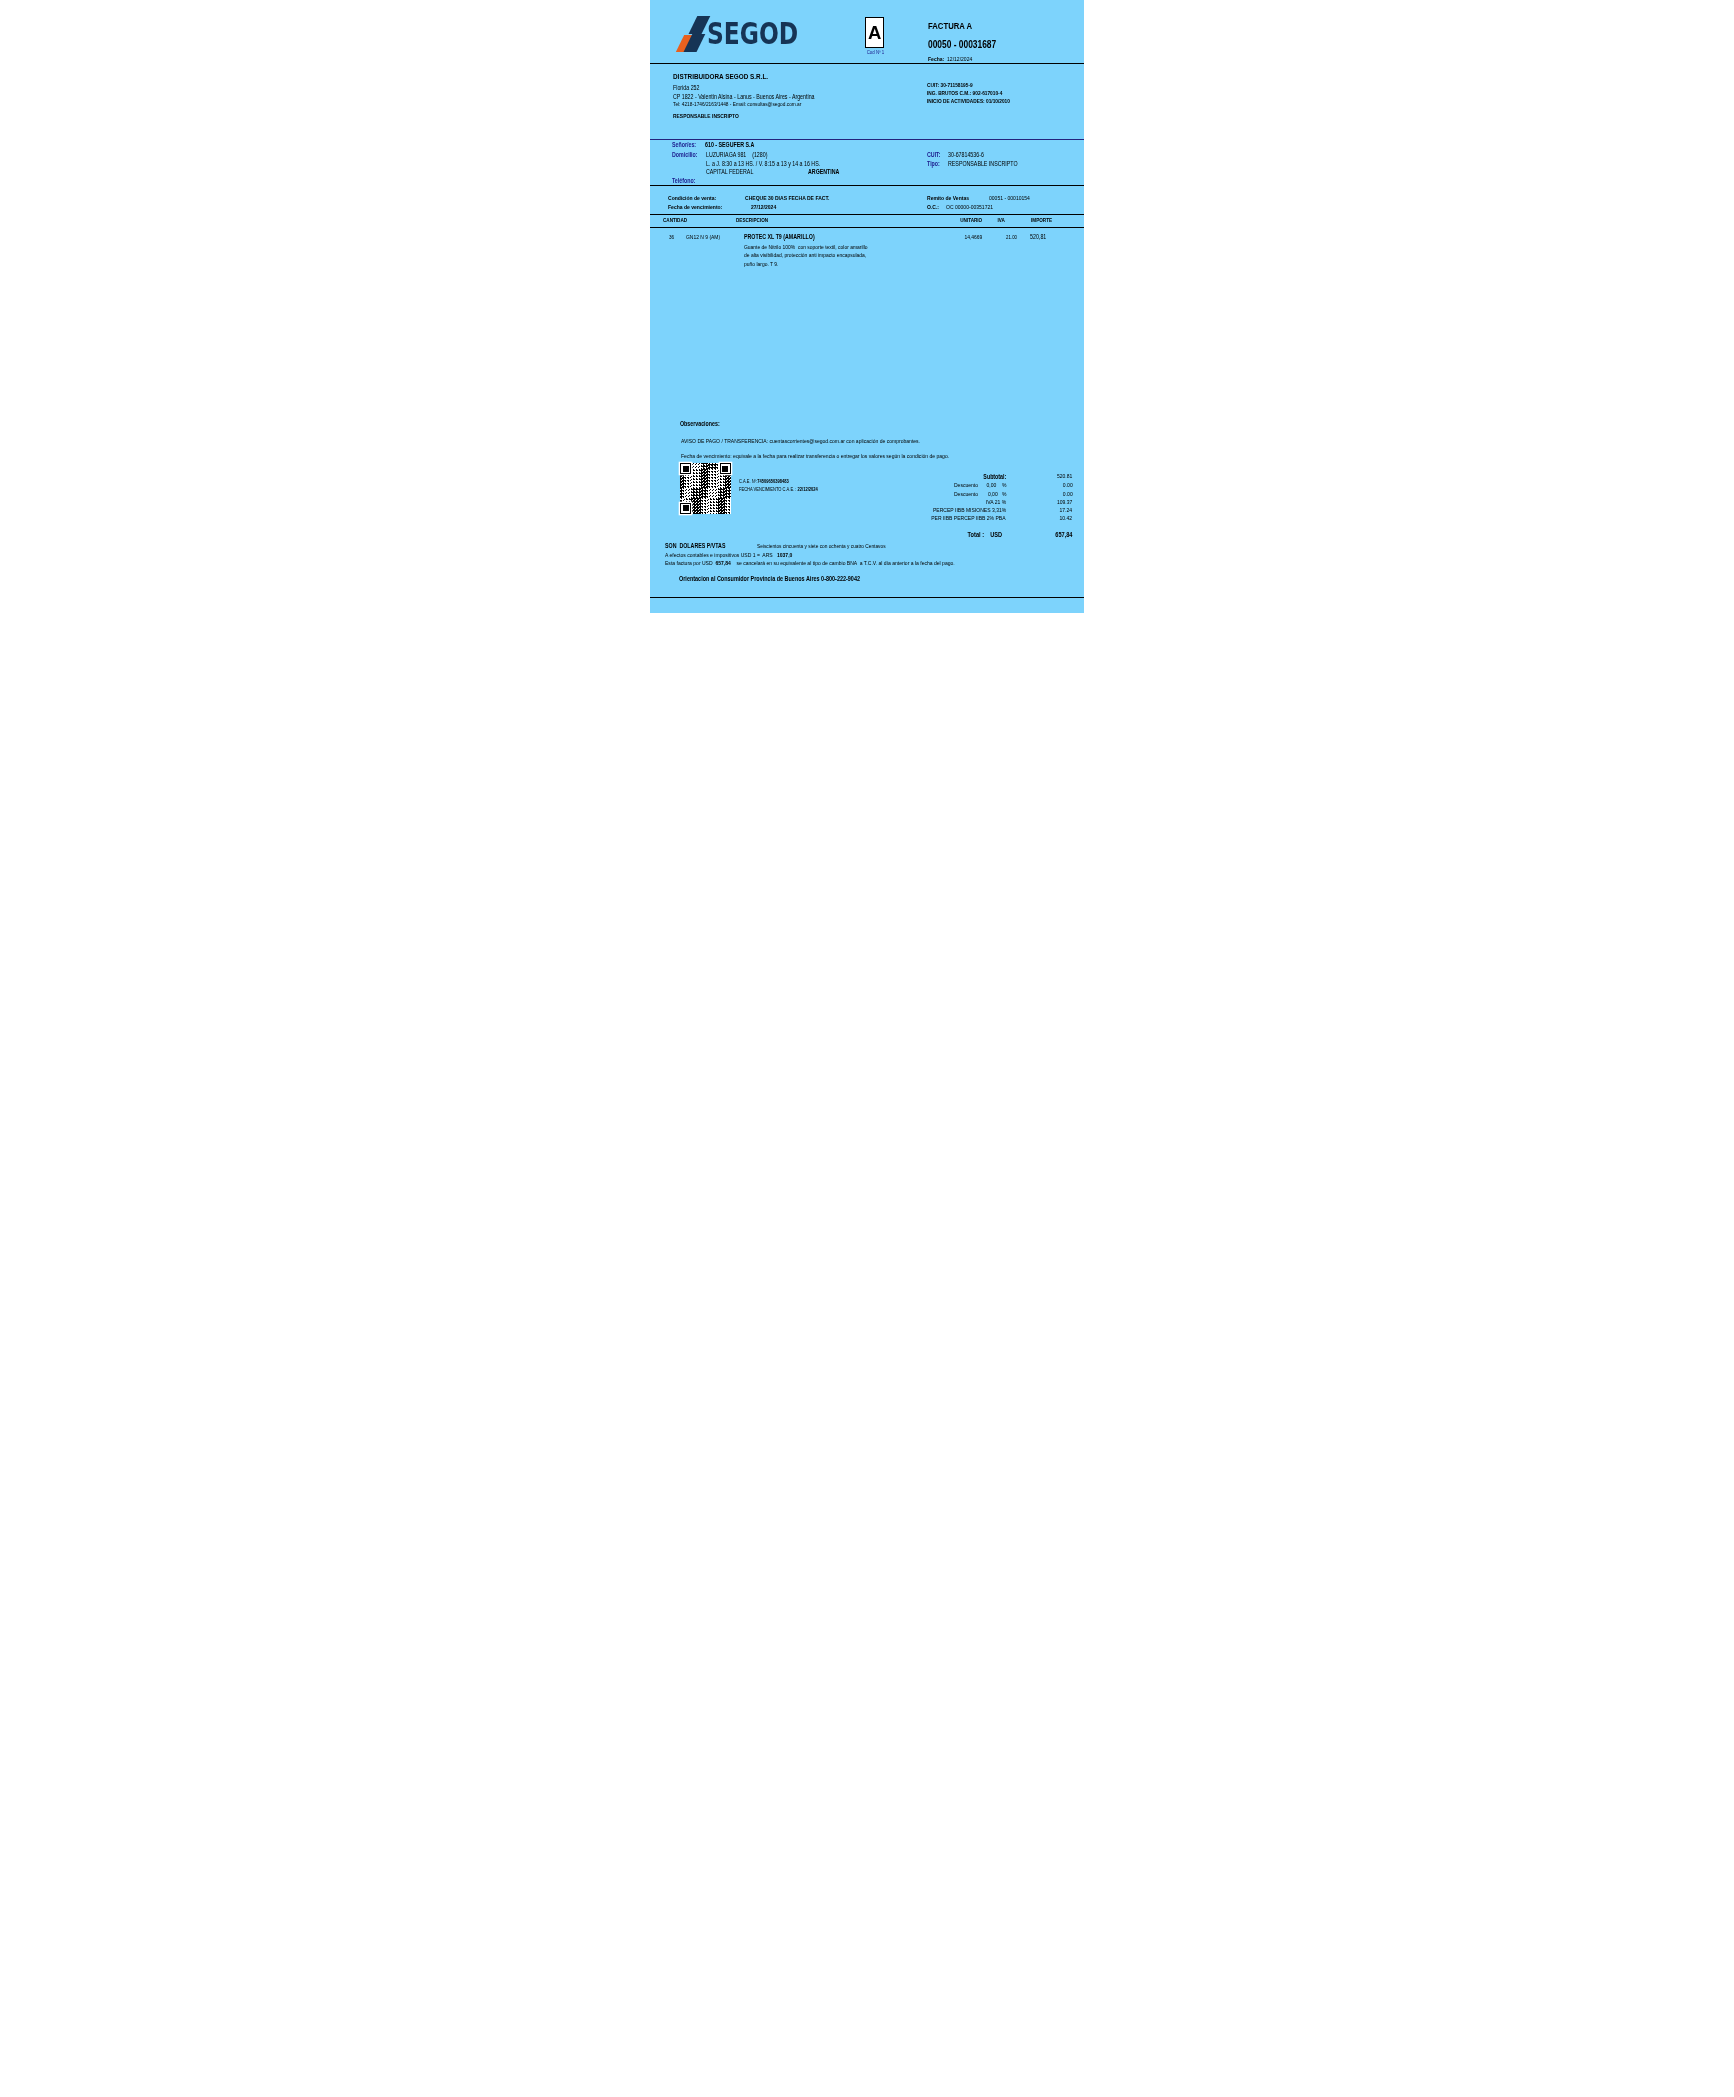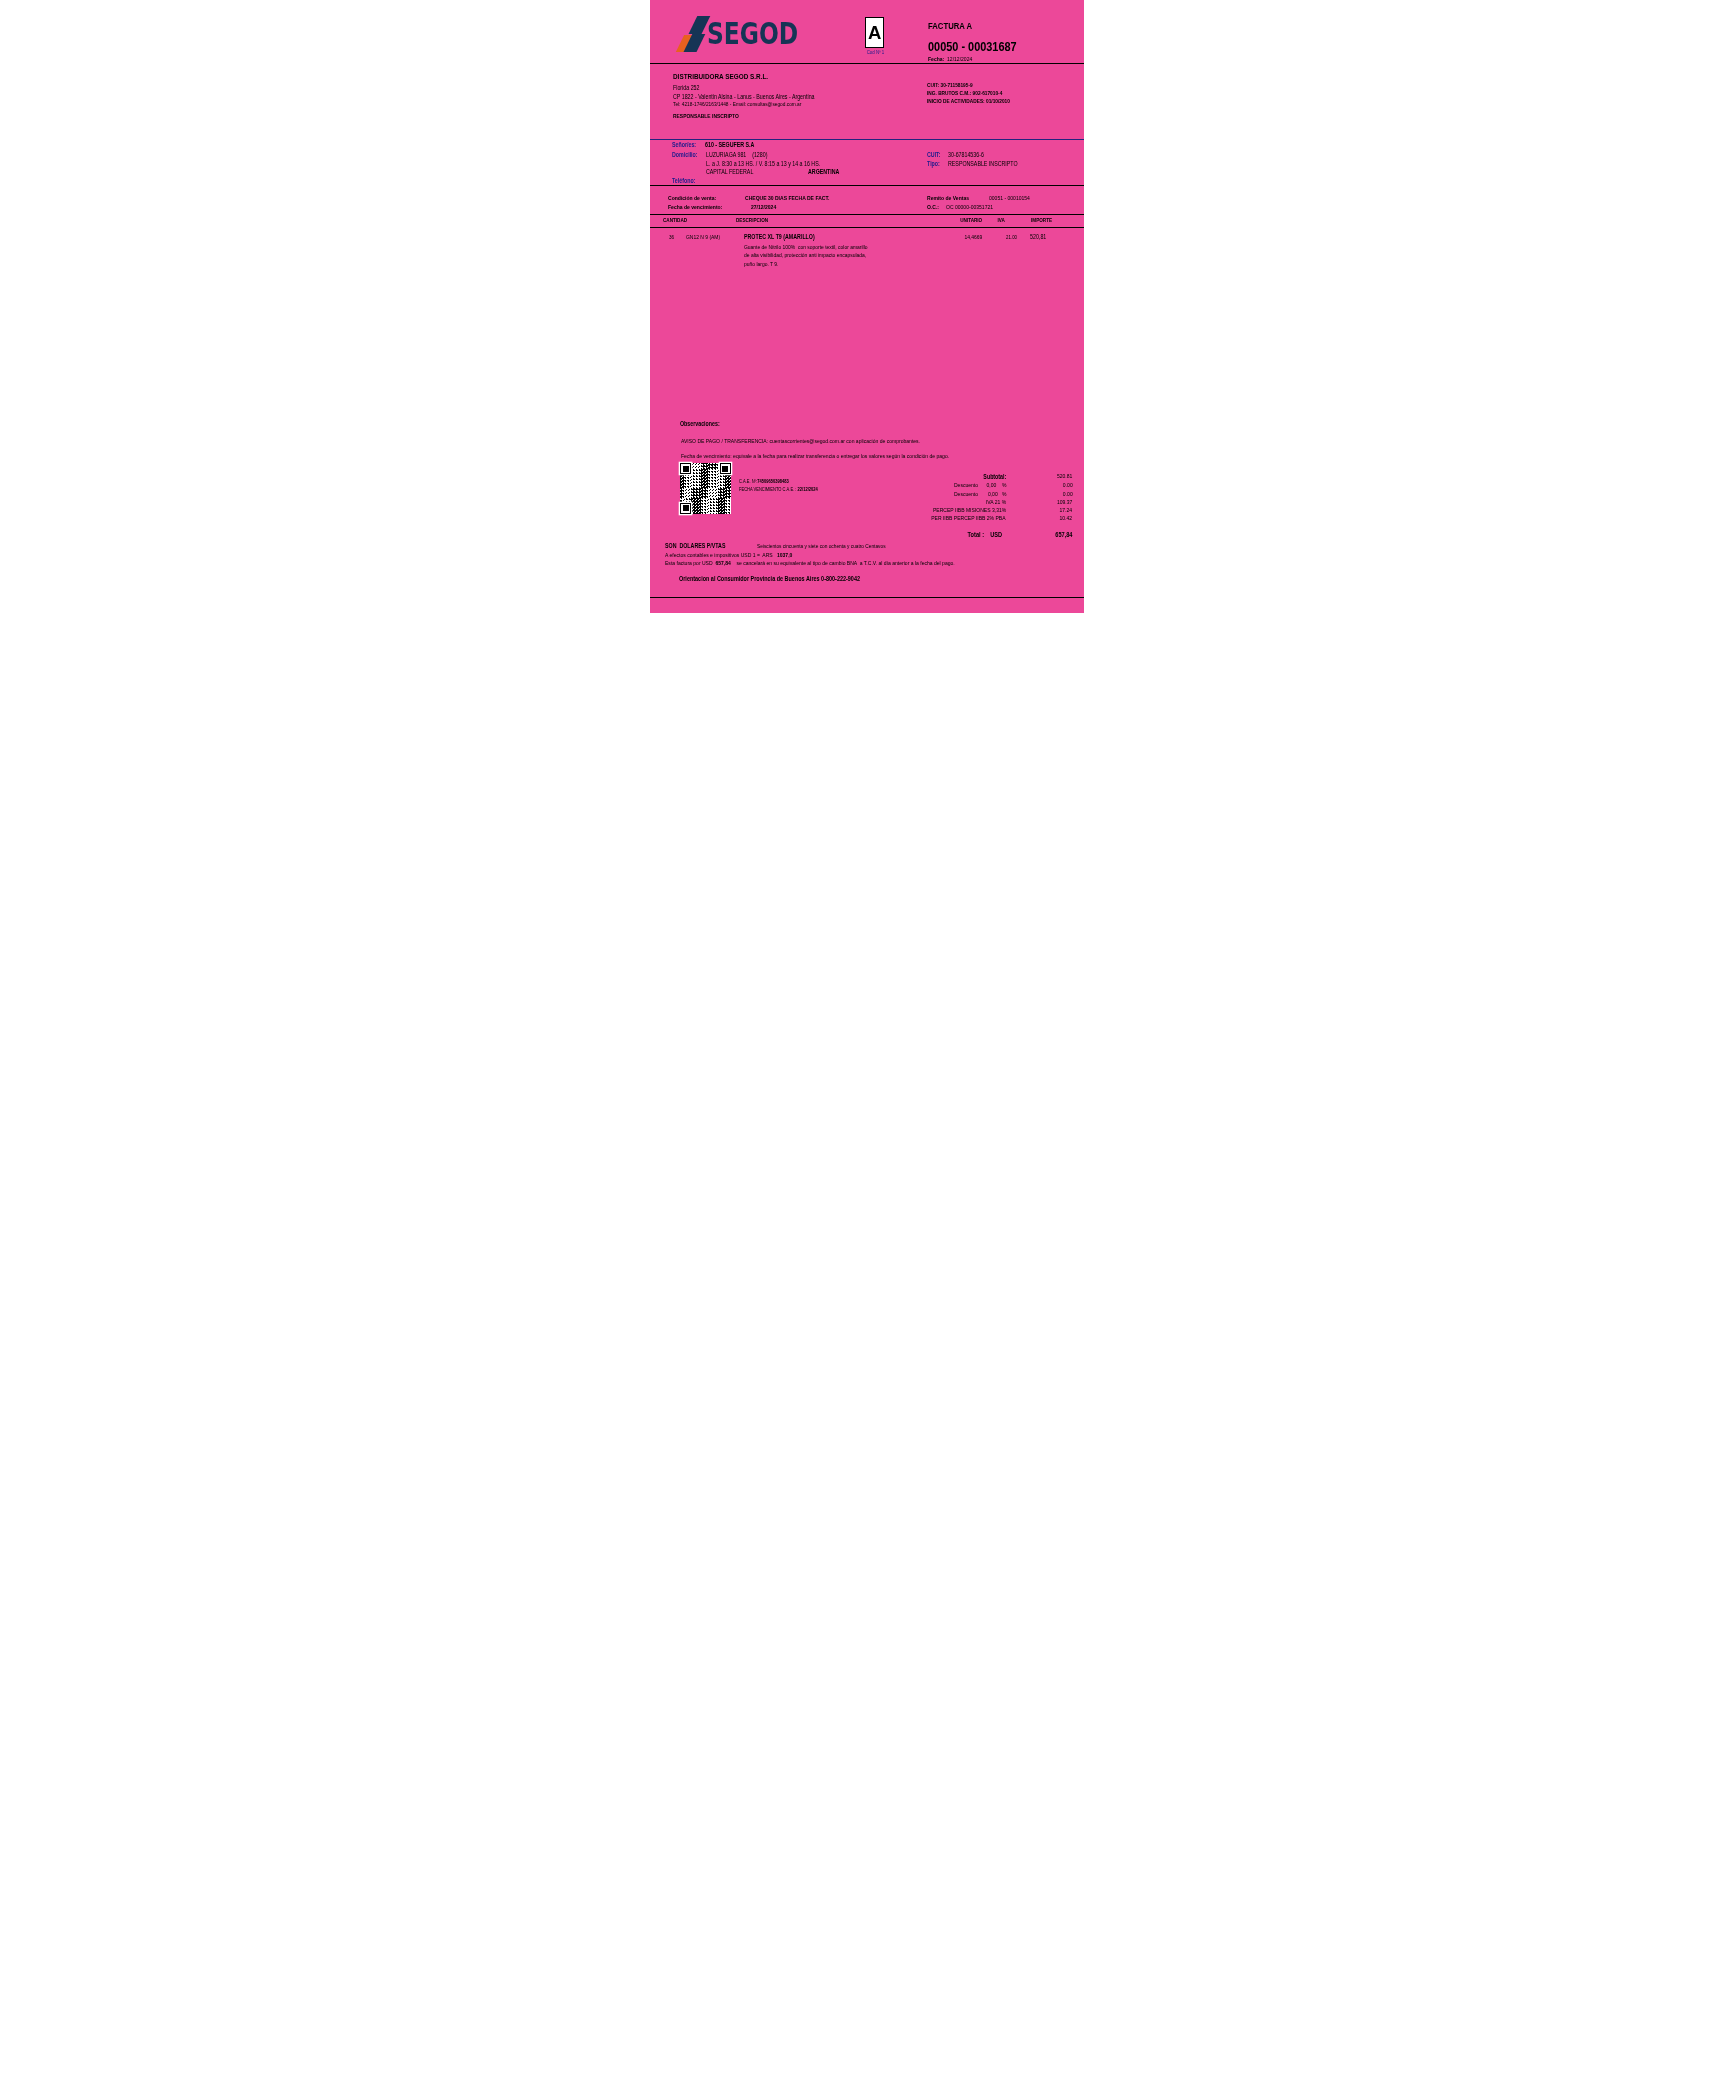--- a/index.html
+++ b/index.html
@@ -1,17 +1,17 @@
 <!DOCTYPE html>
 <html style="font-size:6.7px"><head>
 <meta charset="utf-8">
 <style>
   html,body{margin:0;padding:0;background:#fff;}
   body{font-family:"Liberation Sans",sans-serif;color:#000;}
-  .page{position:relative;width:434px;height:613px;background:#ec4899;margin:0 auto;overflow:hidden;}
+  .page{position:relative;width:434px;height:613px;background:#7dd3fc;margin:0 auto;overflow:hidden;}
   .abs{position:absolute;}
   .c{display:inline-block;transform:scaleX(.84);transform-origin:0 0;white-space:pre;}
   .cr{display:inline-block;transform:scaleX(.84);transform-origin:100% 0;white-space:pre;}
   .b{font-weight:bold;}
   .navy{color:#1b1b8c;}
   .hline{position:absolute;left:0;right:0;background:#000;}
   .hline-navy{position:absolute;left:0;right:0;background:#23237d;}
   .vdash{position:absolute;width:0.4px;background-image:repeating-linear-gradient(to bottom,#444 0 2.9px,transparent 2.9px 4.6px);}
   .rt{position:absolute;text-align:right;}
   
@@ -48,21 +48,21 @@
     <span>A</span>
   </div>
   <div class="abs" style="left:208px;top:49px;width:34px;text-align:center;font-size:5.2px;">
     <span class="c navy" style="transform-origin:50% 0;">Cod Nº 1</span>
   </div>
   <div class="vdash" style="left:227px;top:49px;height:89px;"></div>
 
   <div class="abs" style="left:278px;top:21px;font-size:9.2px;">
     <span class="c b">FACTURA A</span>
   </div>
-  <div class="abs" style="left:278px;top:39px;font-size:13px;">
+  <div class="abs" style="left:278px;top:39px;font-size:10px;">
     <span class="c b">00050 - 00031687</span>
   </div>
   <div class="abs" style="left:278px;top:56px;font-size:6px;">
     <span class="c"><span class="b">Fecha:</span>  <span>12/12/2024</span></span>
   </div>
 
   <div class="hline" style="top:63px;height:0.4px;"></div>
 
   <div class="abs" style="left:22.7px;top:72px;font-size:7.6px;"><span class="c b">DISTRIBUIDORA SEGOD S.R.L.</span></div>
   <div class="abs" style="left:22.7px;top:84px;font-size:6.3px;"><span class="c">Florida 252</span></div>

